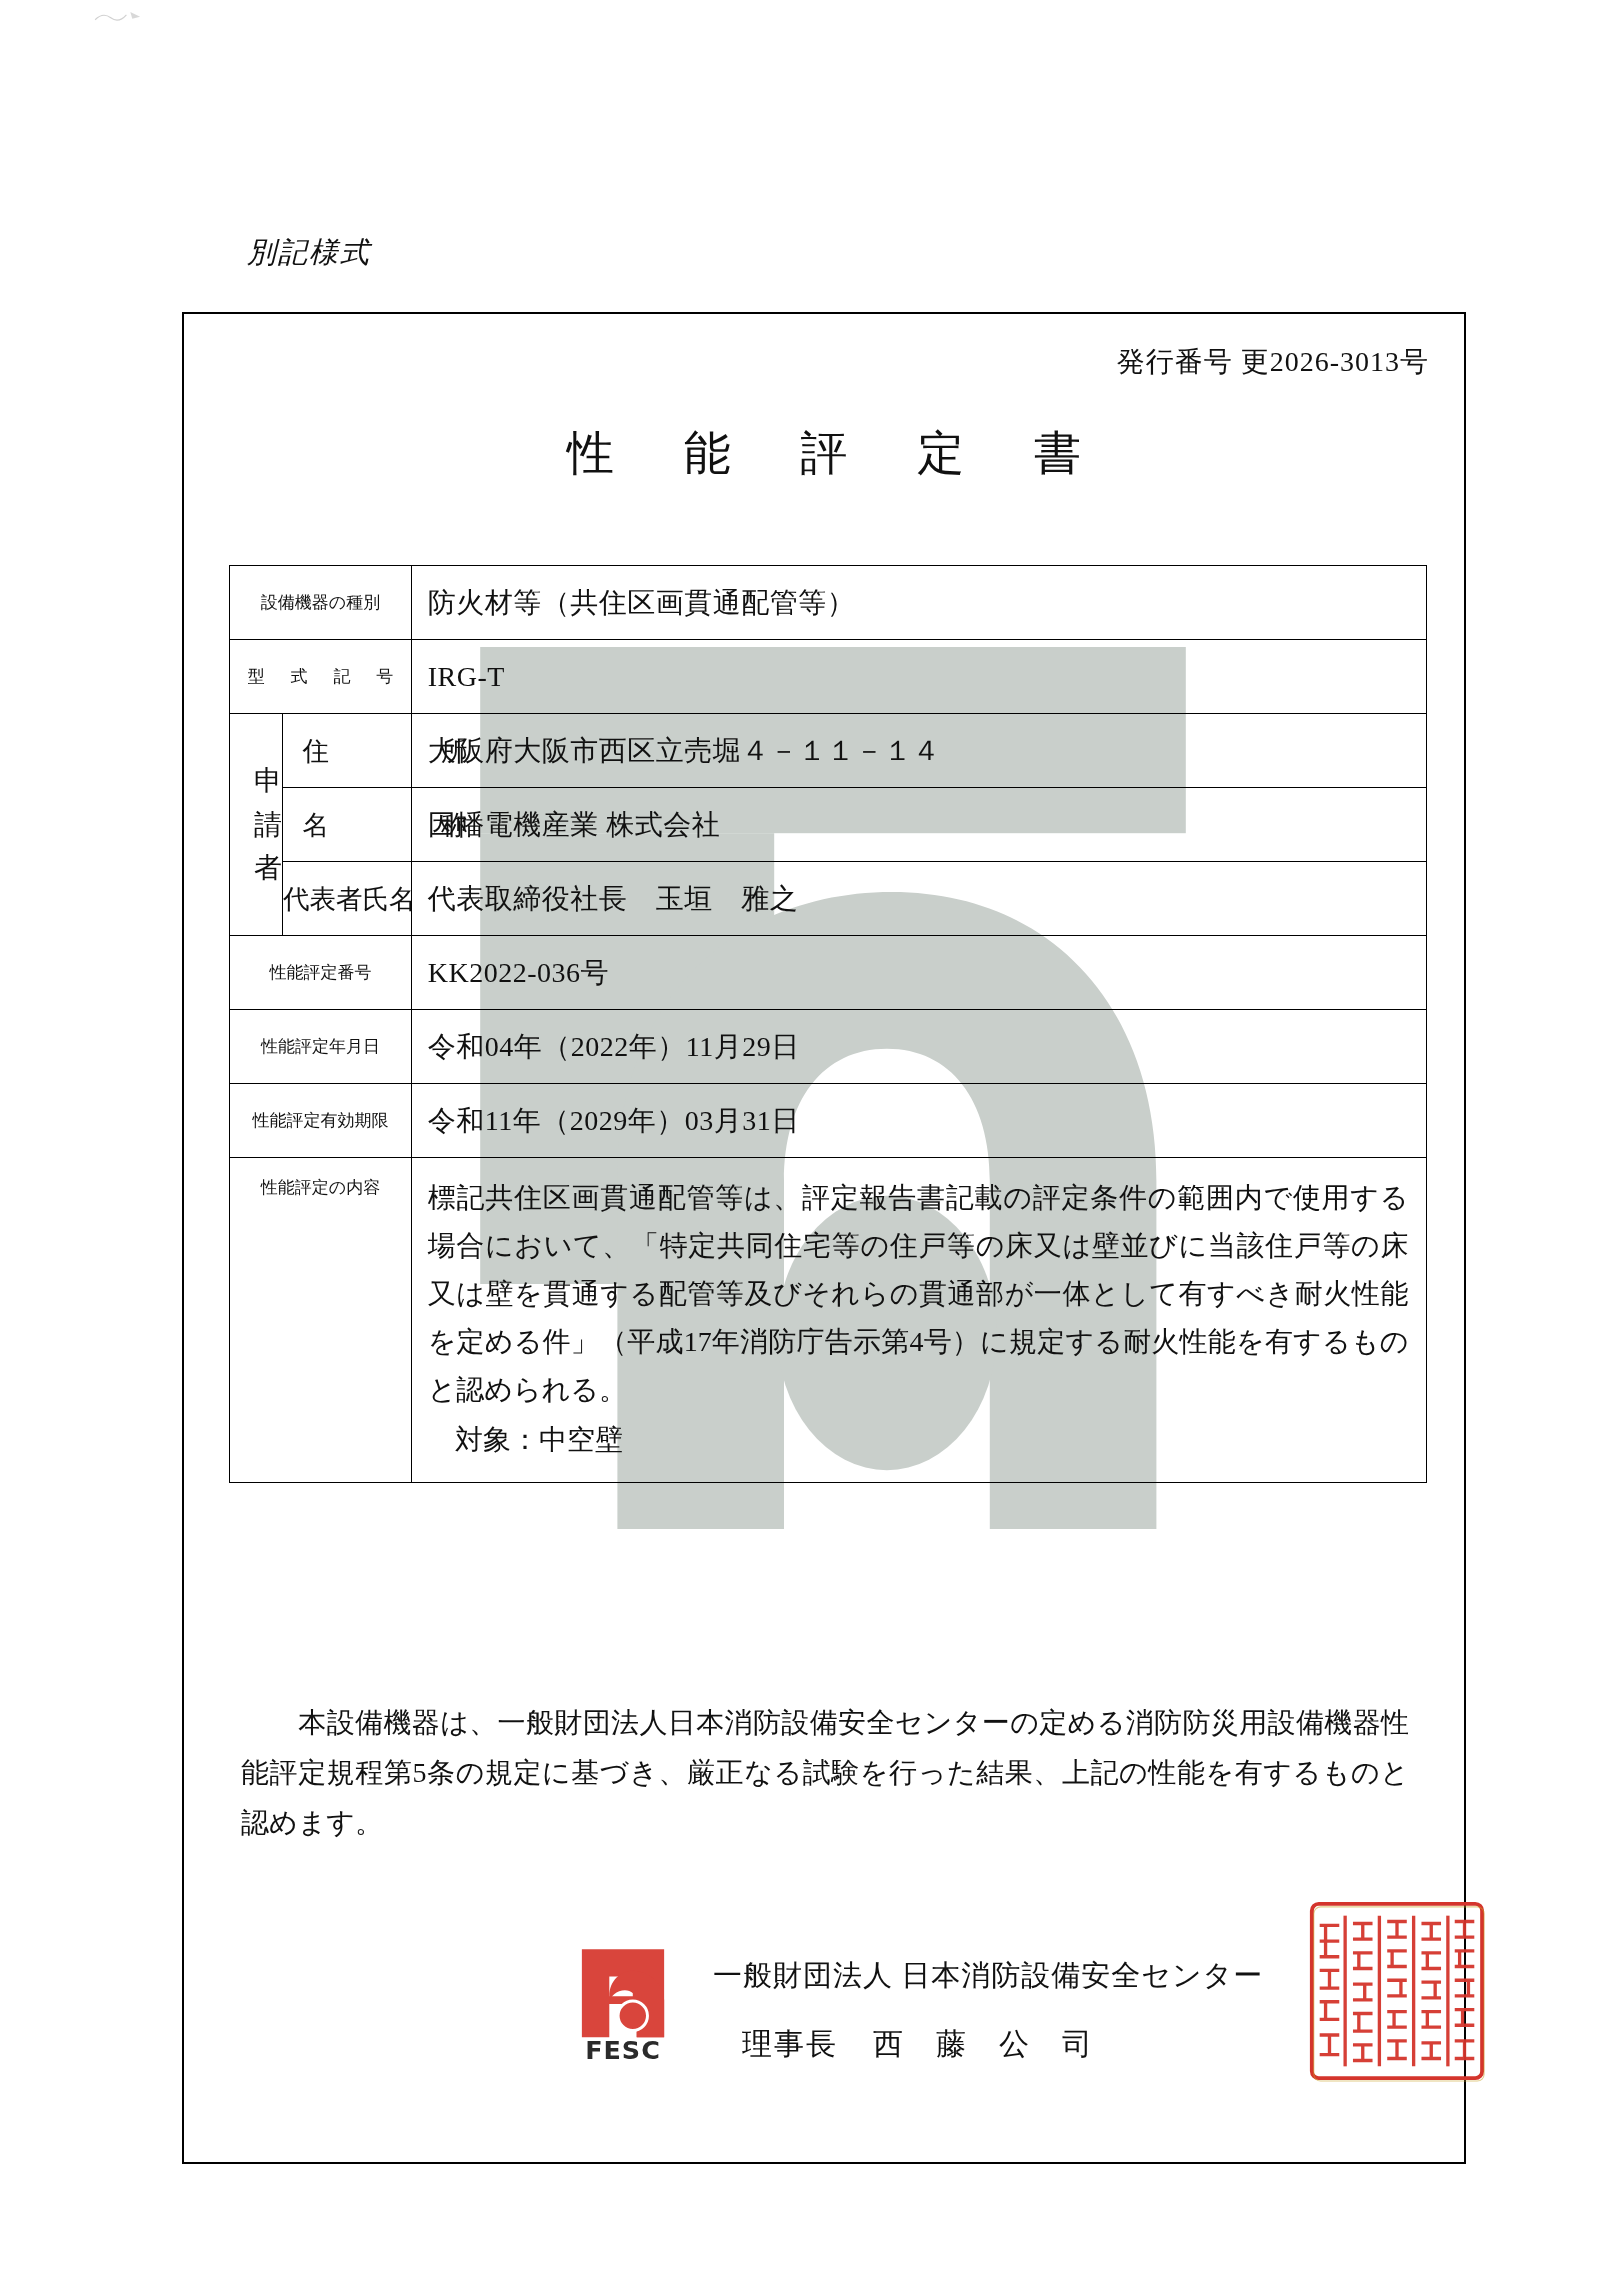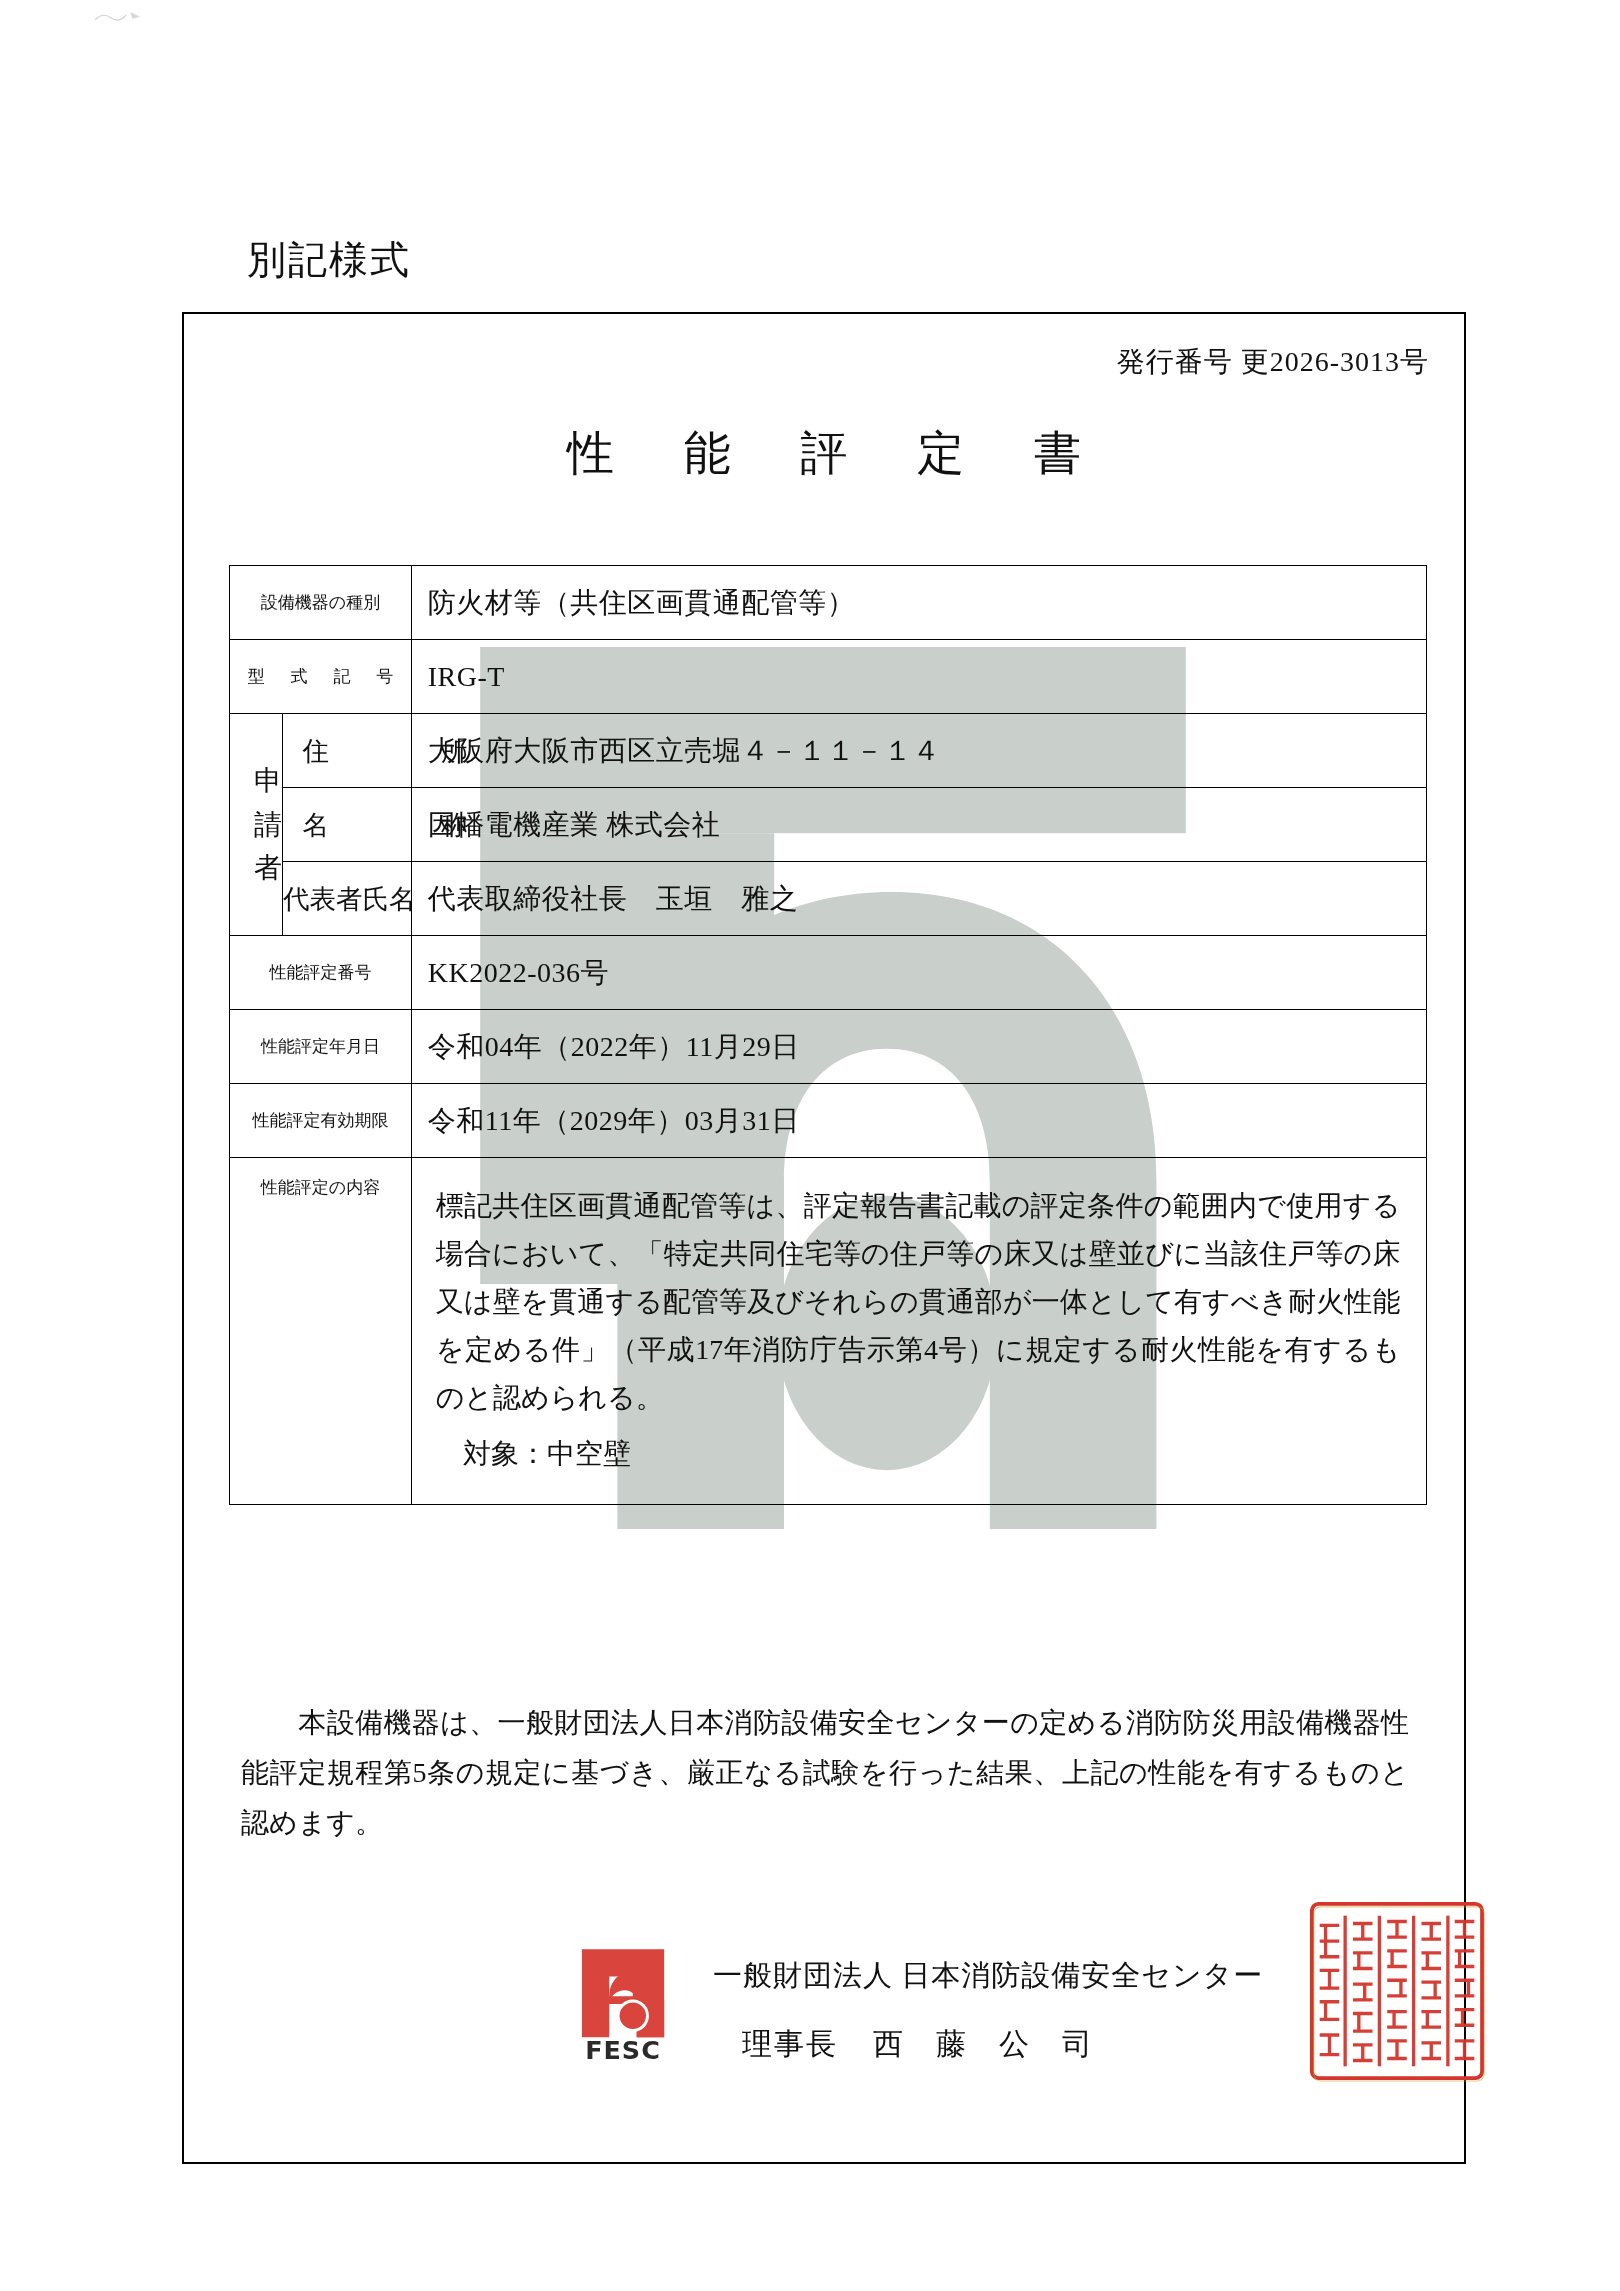--- a/index.html
+++ b/index.html
@@ -34,22 +34,23 @@
     height: 882px;
     pointer-events: none;
     z-index: 0;
   }
 
   
   .form-kind {
     position: absolute;
     left: 247px;
     top: 233px;
-    font-size: 39px;
+    font-size: 29px;
     letter-spacing: 2px;
+    font-style: italic;
   }
 
   
   .doc-frame {
     position: absolute;
     left: 182px;
     top: 312px;
     width: 1284px;
     height: 1852px;
     border: 2px solid #000;
@@ -126,21 +127,21 @@
     letter-spacing: 0.5px;
   }
   .val-content {
     font-size: 28px;
     padding: 15.7px 17.6px 17.6px 15.7px !important;
     line-height: 1.72;
     text-align: justify;
     vertical-align: top;
   }
   .val-content p {
-    margin: 8px;
+    margin: 0;
     text-indent: 0;
   }
   .val-content .target-line {
     margin-top: 2px;
     text-indent: 27.4px;
   }
   .applicant-cell {
     vertical-align: middle;
   }
 

